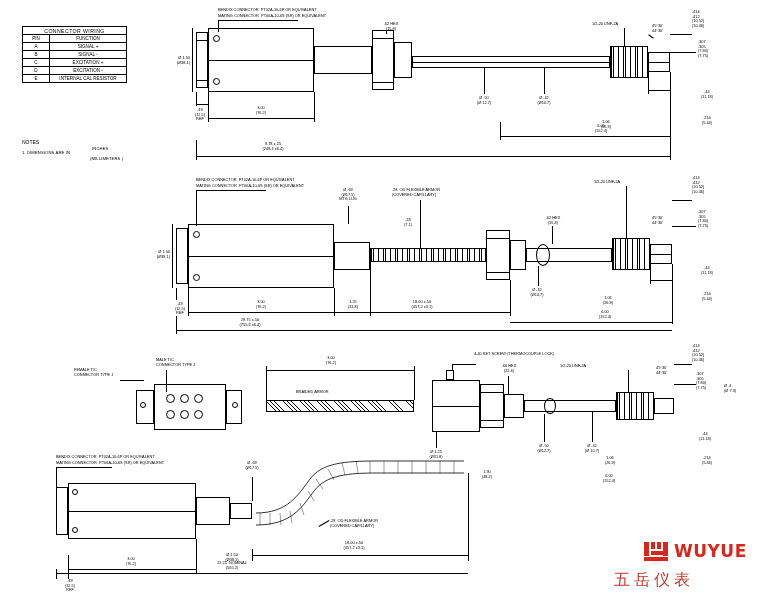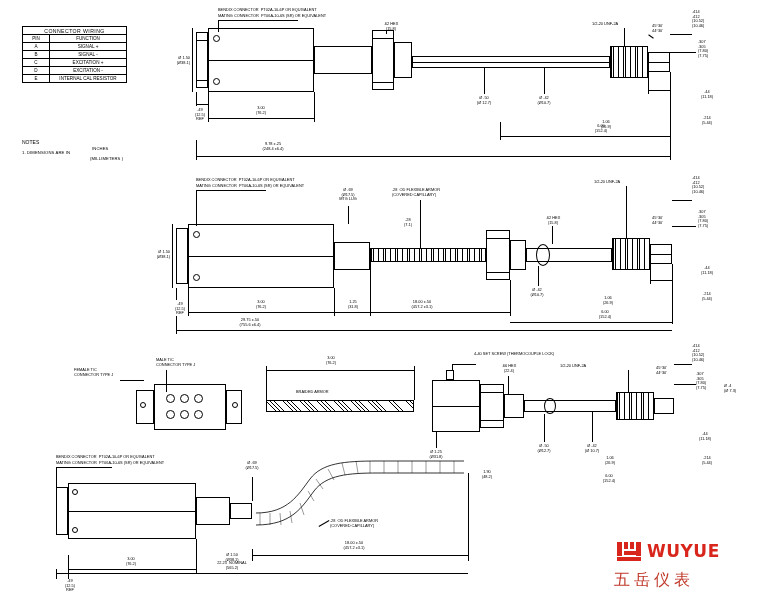--- a/index.html
+++ b/index.html
@@ -472,21 +472,21 @@
 (457.2 ±3.1)</div>
     <div class="hl-thin" style="left:252px;top:110px;width:216px;"></div>
     <div class="vl-thin" style="left:252px;top:104px;height:12px;"></div>
     <div class="vl-thin" style="left:468px;top:28px;height:88px;"></div>
 
     <div class="abs t4 ctr" style="left:196px;top:116px;width:72px;">22.25  NOMINAL
 (565.2)</div>
     <div class="hl-thin" style="left:56px;top:128px;width:412px;"></div>
   </div>
 
-  <div class="logo-wrap" style="left:617px;top:540px;">
+  <div class="logo-wrap" style="left:644px;top:540px;">
     <span class="logo-mark">
       <svg width="26" height="22" viewBox="0 0 26 22">
         <g fill="#d9261c">
           <rect x="0" y="2" width="5" height="14"></rect>
           <rect x="7" y="2" width="4" height="7"></rect>
           <rect x="13" y="2" width="4" height="7"></rect>
           <rect x="19" y="2" width="5" height="14"></rect>
           <rect x="7" y="11" width="17" height="4"></rect>
           <rect x="0" y="17" width="24" height="4"></rect>
         </g>

